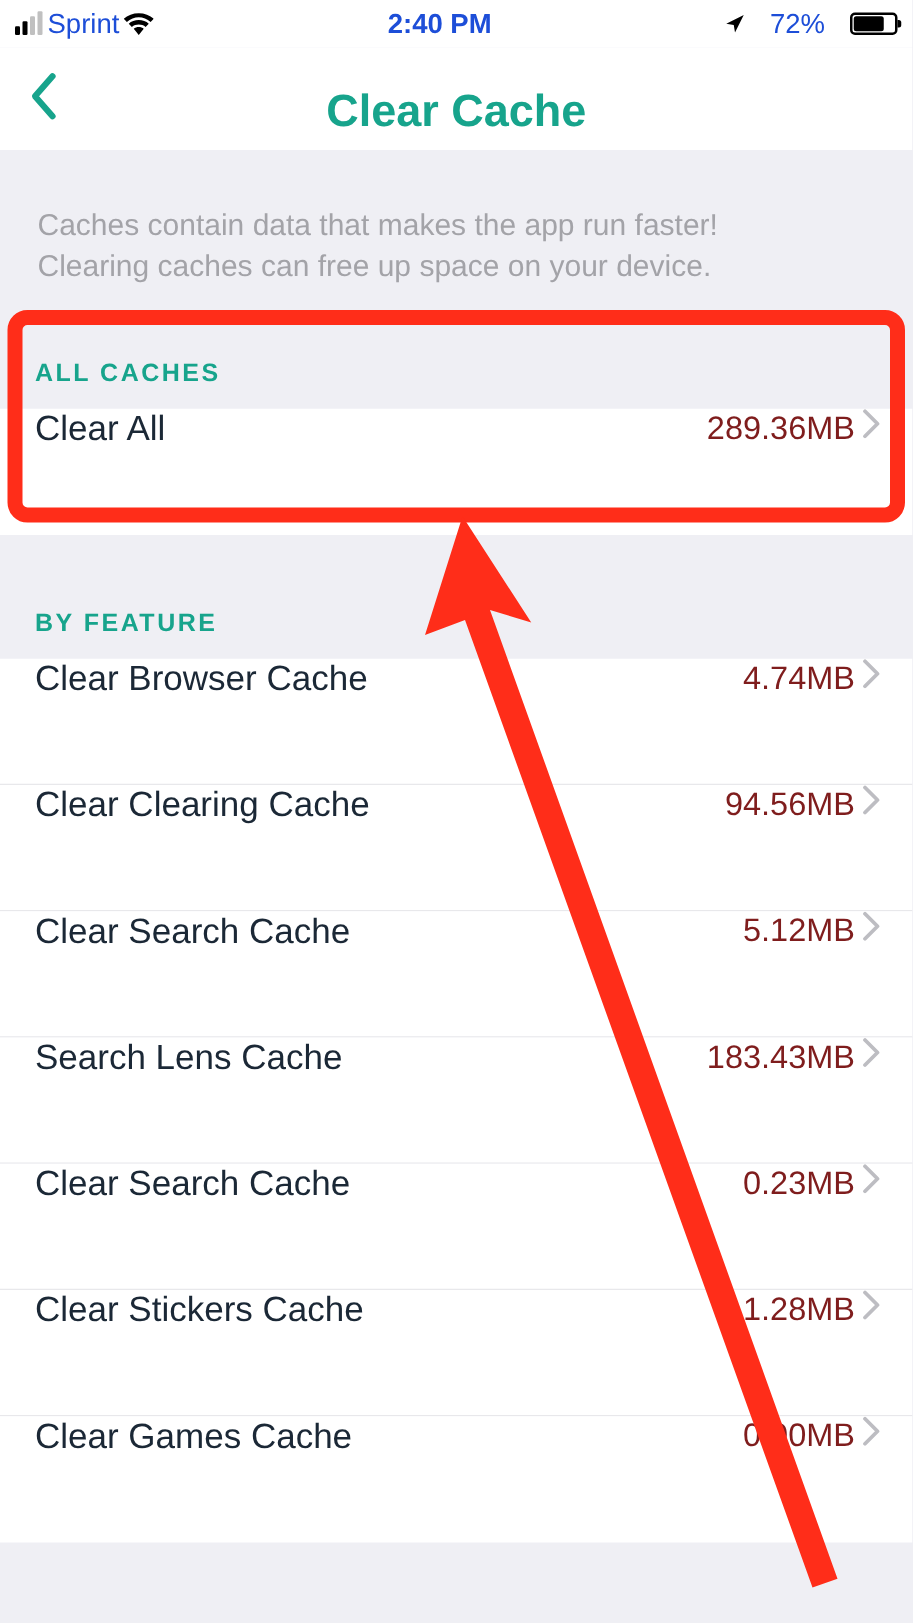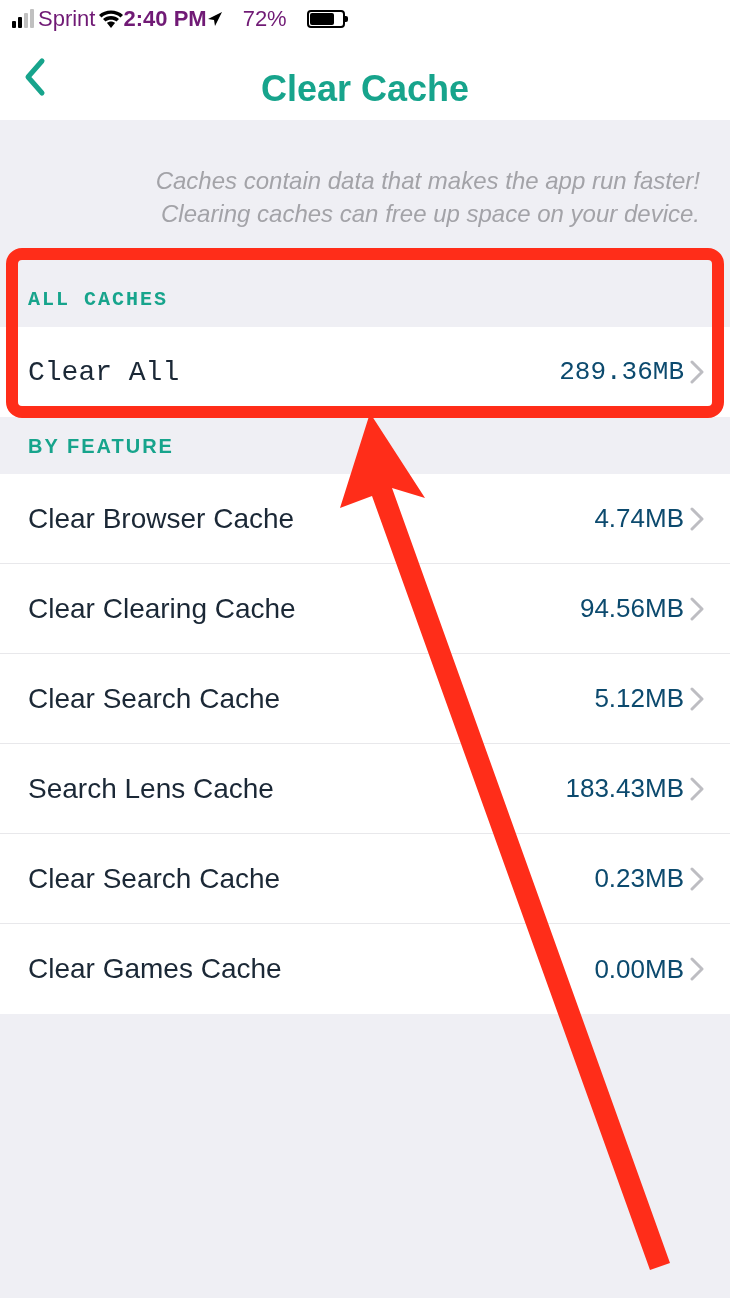--- a/index.html
+++ b/index.html
@@ -13,26 +13,26 @@
       height: 1298px;
       background: #efeff4;
       font-family: -apple-system, BlinkMacSystemFont, "Helvetica Neue", Arial, sans-serif;
       position: relative;
       overflow: hidden;
     }
     .status-bar {
       height: 38px;
       background: #ffffff;
       display: flex;
-      justify-content: flex-start;
+      justify-content: space-between;
       align-items: center;
       padding: 0 12px;
       font-size: 22px;
       font-weight: 500;
-      color: #701a75;
+      color: #1d4ed8;
     }
     .status-left {
       display: flex;
       align-items: center;
       gap: 4px;
     }
     .status-right {
       display: flex;
       align-items: center;
       gap: 20px;
@@ -103,54 +103,52 @@
       cursor: pointer;
     }
     .nav-title {
       color: #17a48c;
       font-size: 36px;
       font-weight: 600;
       margin-top: 19px;
     }
     .description {
       padding: 44px 30px 40px;
-      text-align: right;
+      text-align: left;
       color: #a3a3a8;
       font-size: 24px;
       line-height: 1.38;
-      font-style: italic;
     }
     .section-header {
       padding: 18px 28px 16px;
       color: #17a48c;
       font-size: 20px;
       font-weight: 600;
       letter-spacing: 2px;
       text-transform: uppercase;
     }
     .row {
       background: #ffffff;
-      height: 90px;
-      display: flex;
-      align-items: center;
+      height: 101px;
+      display: flex;
       padding: 0 26px 0 28px;
       border-bottom: 1px solid #e8e8eb;
       cursor: pointer;
     }
     .feature-list .row:last-child {
       border-bottom: none;
     }
     .row-label {
       flex: 1;
       color: #1b2836;
       font-size: 28px;
       font-weight: 400;
     }
     .row-value {
-      color: #0c4a6e;
+      color: #7f1d1d;
       font-size: 26px;
       font-weight: 400;
     }
     .chevron {
       margin-left: 6px;
       width: 14px;
       height: 24px;
     }
     .highlight-box {
       position: absolute;
@@ -168,21 +166,21 @@
       top: 408px;
       pointer-events: none;
     }
     .clock {
       font-weight: 600;
     }
     .all-caches-section .row {
       border-bottom: none;
     }
     .all-caches-section {
-      font-family: Liberation Mono, monospace;
+      margin-bottom: 42px;
     }
   </style>
 </head>
 <body>
 
 <div class="status-bar">
   <div class="status-left">
     <div class="signal-bars">
       <div class="signal-bar"></div>
       <div class="signal-bar"></div>
@@ -263,20 +261,27 @@
         </svg>
     </div>
     <div class="row">
       <div class="row-label">Clear Search Cache</div>
       <div class="row-value">0.23MB</div>
       <svg class="chevron" viewBox="0 0 14 24">
           <path d="M2 2 L12 12 L2 22" stroke="#bdbdc2" stroke-width="3" fill="none" stroke-linecap="round" stroke-linejoin="round"></path>
         </svg>
     </div>
     <div class="row">
+      <div class="row-label">Clear Stickers Cache</div>
+      <div class="row-value">1.28MB</div>
+      <svg class="chevron" viewBox="0 0 14 24">
+          <path d="M2 2 L12 12 L2 22" stroke="#bdbdc2" stroke-width="3" fill="none" stroke-linecap="round" stroke-linejoin="round"></path>
+        </svg>
+    </div>
+    <div class="row">
       <div class="row-label">Clear Games Cache</div>
       <div class="row-value">0.00MB</div>
       <svg class="chevron" viewBox="0 0 14 24">
           <path d="M2 2 L12 12 L2 22" stroke="#bdbdc2" stroke-width="3" fill="none" stroke-linecap="round" stroke-linejoin="round"></path>
         </svg>
     </div>
   </div>
 </div>
 
 <div class="highlight-box"></div>

